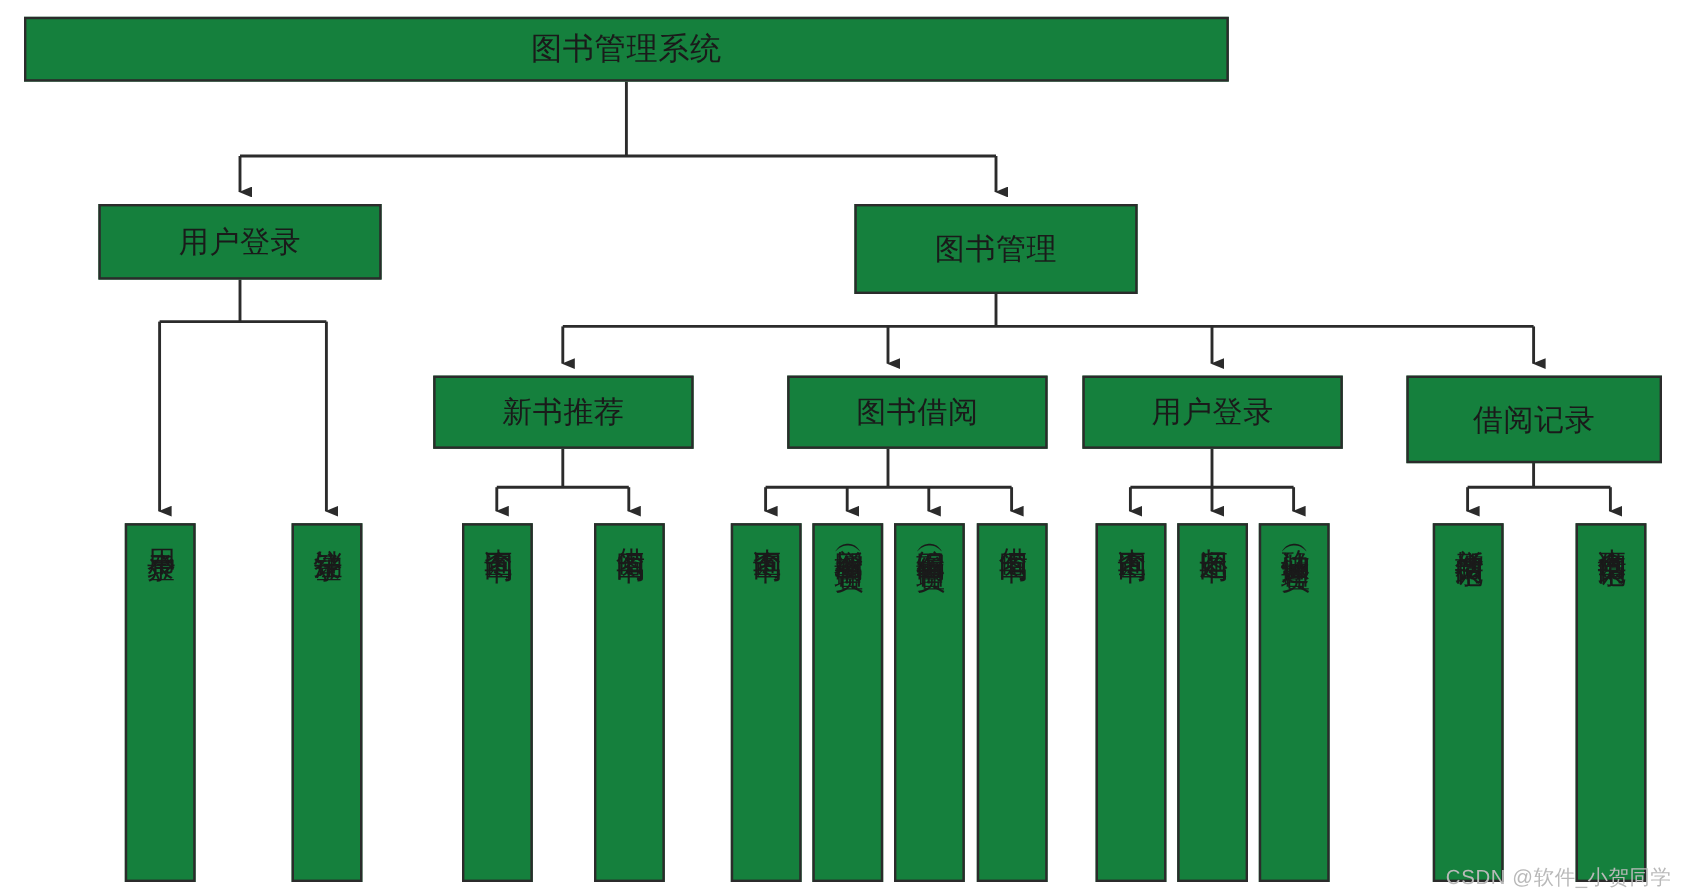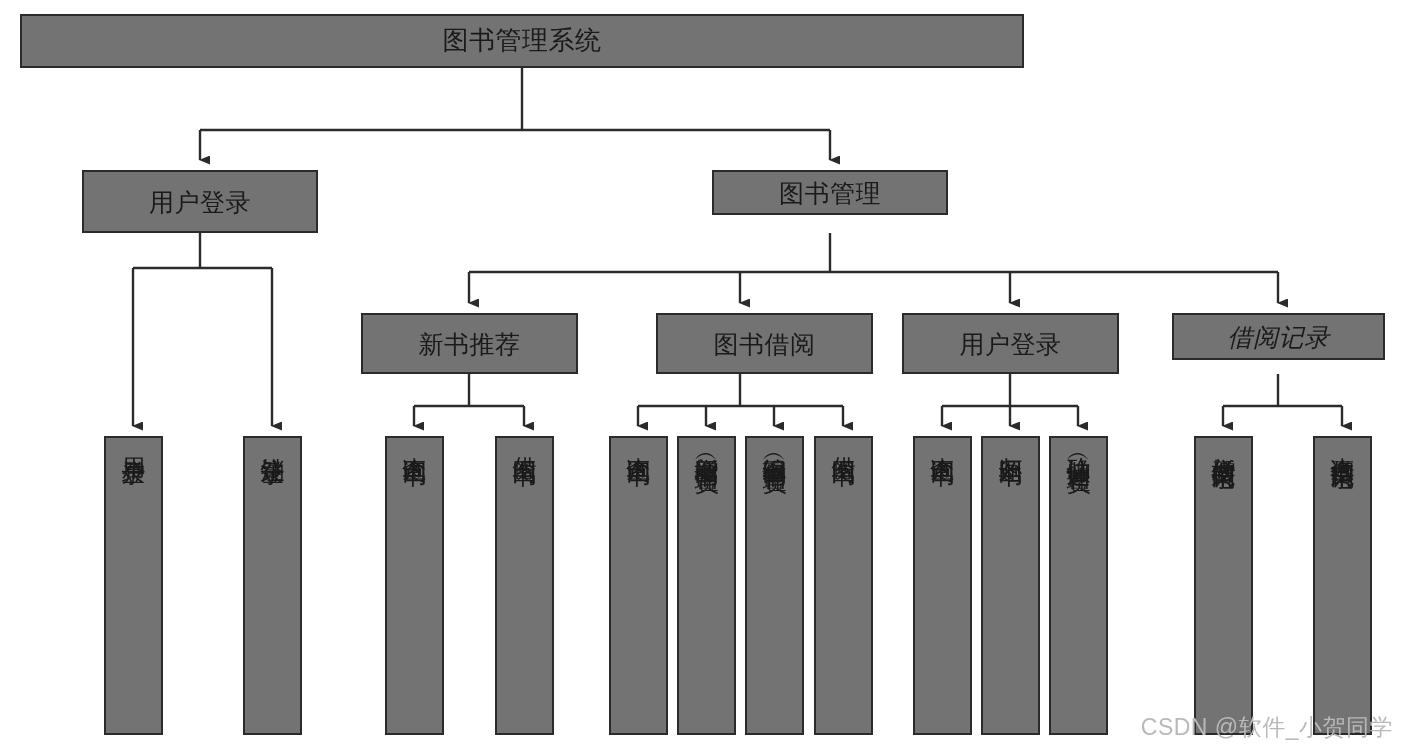--- a/index.html
+++ b/index.html
@@ -21,21 +21,21 @@
     position: absolute;
     left: 0;
     top: 0;
     width: 1405px;
     height: 747px;
     pointer-events: none;
   }
   .node {
     position: absolute;
     box-sizing: border-box;
-    background: #737373;
+    background: #15803d;
     border: 2px solid #2b2b2b;
     display: flex;
     align-items: center;
     justify-content: center;
     color: #1a1a1a;
   }
   .node-label {
     display: block;
     text-align: center;
     line-height: 1.12;
@@ -57,21 +57,21 @@
     letter-spacing: 2px;
     margin: 0 auto;
   }
   .node.root .node-label {
     font-size: 26px;
   }
   #watermark {
     position: absolute;
     right: 12px;
     bottom: 4px;
-    font-size: 23px;
+    font-size: 17px;
     color: #b9b9b9;
     white-space: nowrap;
     letter-spacing: 0.5px;
   }
 </style>
 </head>
 <body>
 
 <div id="diagram-root">
 
@@ -127,37 +127,37 @@
   </svg>
 
   <div class="node horizontal root" style="left:20px; top:14px; width:1004px; height:54px;">
     <span class="node-label">图书管理系统</span>
   </div>
 
   <div class="node horizontal" style="left:82px; top:170px; width:236px; height:63px;">
     <span class="node-label">用户登录</span>
   </div>
 
-  <div class="node horizontal" style="left:712px; top:170px; width:236px; height:45px;">
+  <div class="node horizontal" style="left:712px; top:170px; width:236px; height:75px;">
     <span class="node-label">图书管理</span>
   </div>
 
   <div class="node horizontal" style="left:361px; top:313px; width:217px; height:61px;">
     <span class="node-label">新书推荐</span>
   </div>
 
   <div class="node horizontal" style="left:656px; top:313px; width:217px; height:61px;">
     <span class="node-label">图书借阅</span>
   </div>
 
   <div class="node horizontal" style="left:902px; top:313px; width:217px; height:61px;">
     <span class="node-label">用户登录</span>
   </div>
 
-  <div class="node horizontal" style="left:1172px; top:313px; width:213px; height:47px;font-style:italic;">
+  <div class="node horizontal" style="left:1172px; top:313px; width:213px; height:73px;">
     <span class="node-label">借阅记录</span>
   </div>
 
   <div class="node vertical" style="left:104px; top:436px; width:59px; height:299px;">
     <span class="node-label">用户登录</span>
   </div>
 
   <div class="node vertical" style="left:243px; top:436px; width:59px; height:299px;">
     <span class="node-label">注销登录</span>
   </div>

